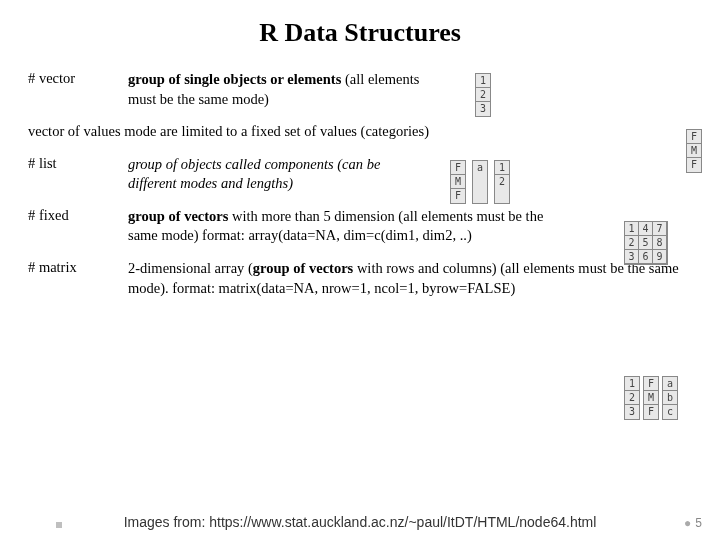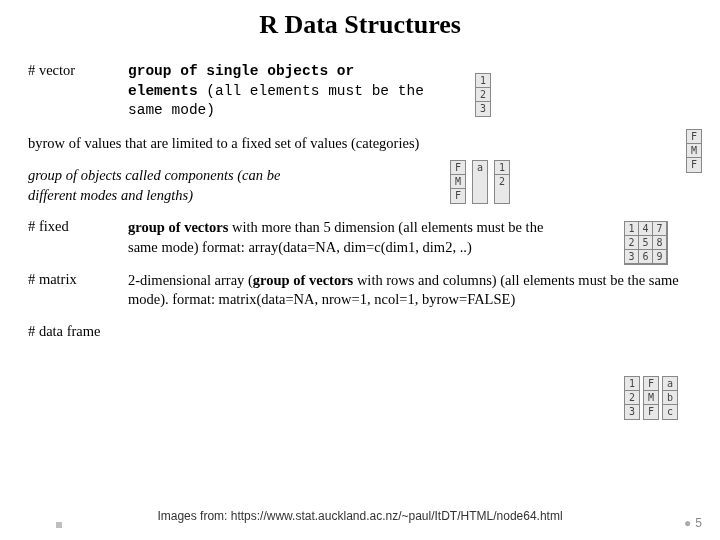--- a/index.html
+++ b/index.html
@@ -8,21 +8,21 @@
     width: 720px;
     height: 540px;
     font-family: Georgia, 'Times New Roman', serif;
     color: #000;
     background: #fff;
     position: relative;
   }
   .slide {
     width: 720px;
     height: 540px;
-    padding: 10px 28px 10px 28px;
+    padding: 18px 28px 10px 28px;
     position: relative;
   }
   h1 {
     text-align: center;
     font-size: 26px;
     font-weight: bold;
     margin: 0 0 22px 0;
     font-family: 'Times New Roman', Georgia, serif;
   }
   .rows { display: flex; flex-direction: column; gap: 13px; }
@@ -70,23 +70,23 @@
     border-right: 1px solid #888;
     border-bottom: 1px solid #888;
     font-size: 10px;
     text-align: center;
     line-height: 14px;
     font-family: monospace;
     color: #444;
   }
   .footer {
     position: absolute;
-    bottom: 17px;
+    bottom: 10px;
     left: 0; right: 0;
-    font-size: 12px;
+    font-size: 14px;
     font-family: Arial, sans-serif;
     color: #333;
     text-align: center;
   }
   .pagebullet {
     position: absolute;
     bottom: 10px;
     right: 18px;
     font-size: 12px;
     color: #888;
@@ -105,46 +105,47 @@
 </head>
 <body>
 
 <div class="slide">
   <h1>R Data Structures</h1>
 
   <div class="rows">
 
     <div class="row">
       <div class="label"># vector</div>
-      <div class="desc" style="max-width:300px;font-family:Liberation Mono, monospace;">
+      <div class="desc" style="max-width:300px;">
         <span class="b">group of single objects or elements</span><span> (all elements must be the same mode)</span>
       </div>
       <div class="diagram abs" style="left:465px; top:70px;">
         <div class="vgrid">
           <div class="cell">1</div>
           <div class="cell">2</div>
           <div class="cell">3</div>
         </div>
       </div>
     </div>
 
     <div class="row">
       <div class="desc">
-        <span>byrow of values that are limited to a  fixed set of values (categories)</span>
+        <span>vector of values mode are limited to a  fixed set of values (categories)</span>
       </div>
       <div class="diagram abs" style="right:18px; top:126px;">
         <div class="vgrid">
           <div class="cell">F</div>
           <div class="cell">M</div>
           <div class="cell">F</div>
         </div>
       </div>
     </div>
 
     <div class="row">
+      <div class="label"># list</div>
       <div class="desc" style="max-width:280px;font-style:italic;">
         <span>group of objects called components (can be different modes and lengths)</span>
       </div>
       <div class="diagram abs" style="left:440px; top:160px;">
         <div class="hcols">
           <div class="vgrid">
             <div class="cell">F</div>
             <div class="cell">M</div>
             <div class="cell">F</div>
           </div>
@@ -180,21 +181,20 @@
     </div>
 
     <div class="row">
       <div class="label"># matrix</div>
       <div class="desc">
         <span>2-dimensional array (</span><span class="b">group of vectors</span><span> with rows and columns) (all elements must be the same mode). format: matrix(data=NA, nrow=1, ncol=1, byrow=FALSE)</span>
       </div>
     </div>
 
     <div class="row">
-      <div class="label"># data frame</div>
       <div class="diagram abs" style="right:42px; top:376px;">
         <div class="hcols" style="gap:3px;">
           <div class="vgrid">
             <div class="cell">1</div>
             <div class="cell">2</div>
             <div class="cell">3</div>
           </div>
           <div class="vgrid">
             <div class="cell">F</div>
             <div class="cell">M</div>

